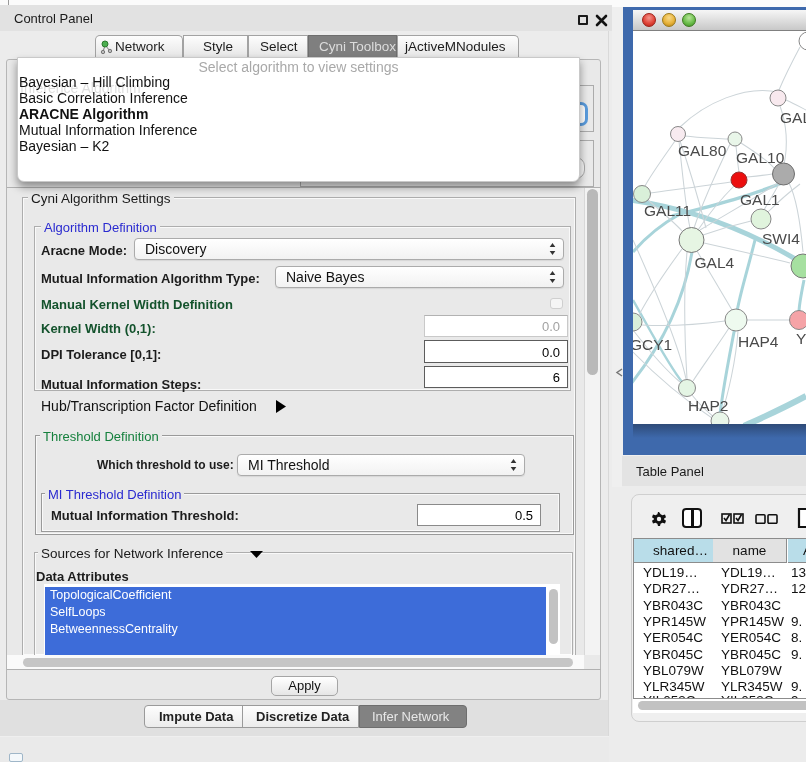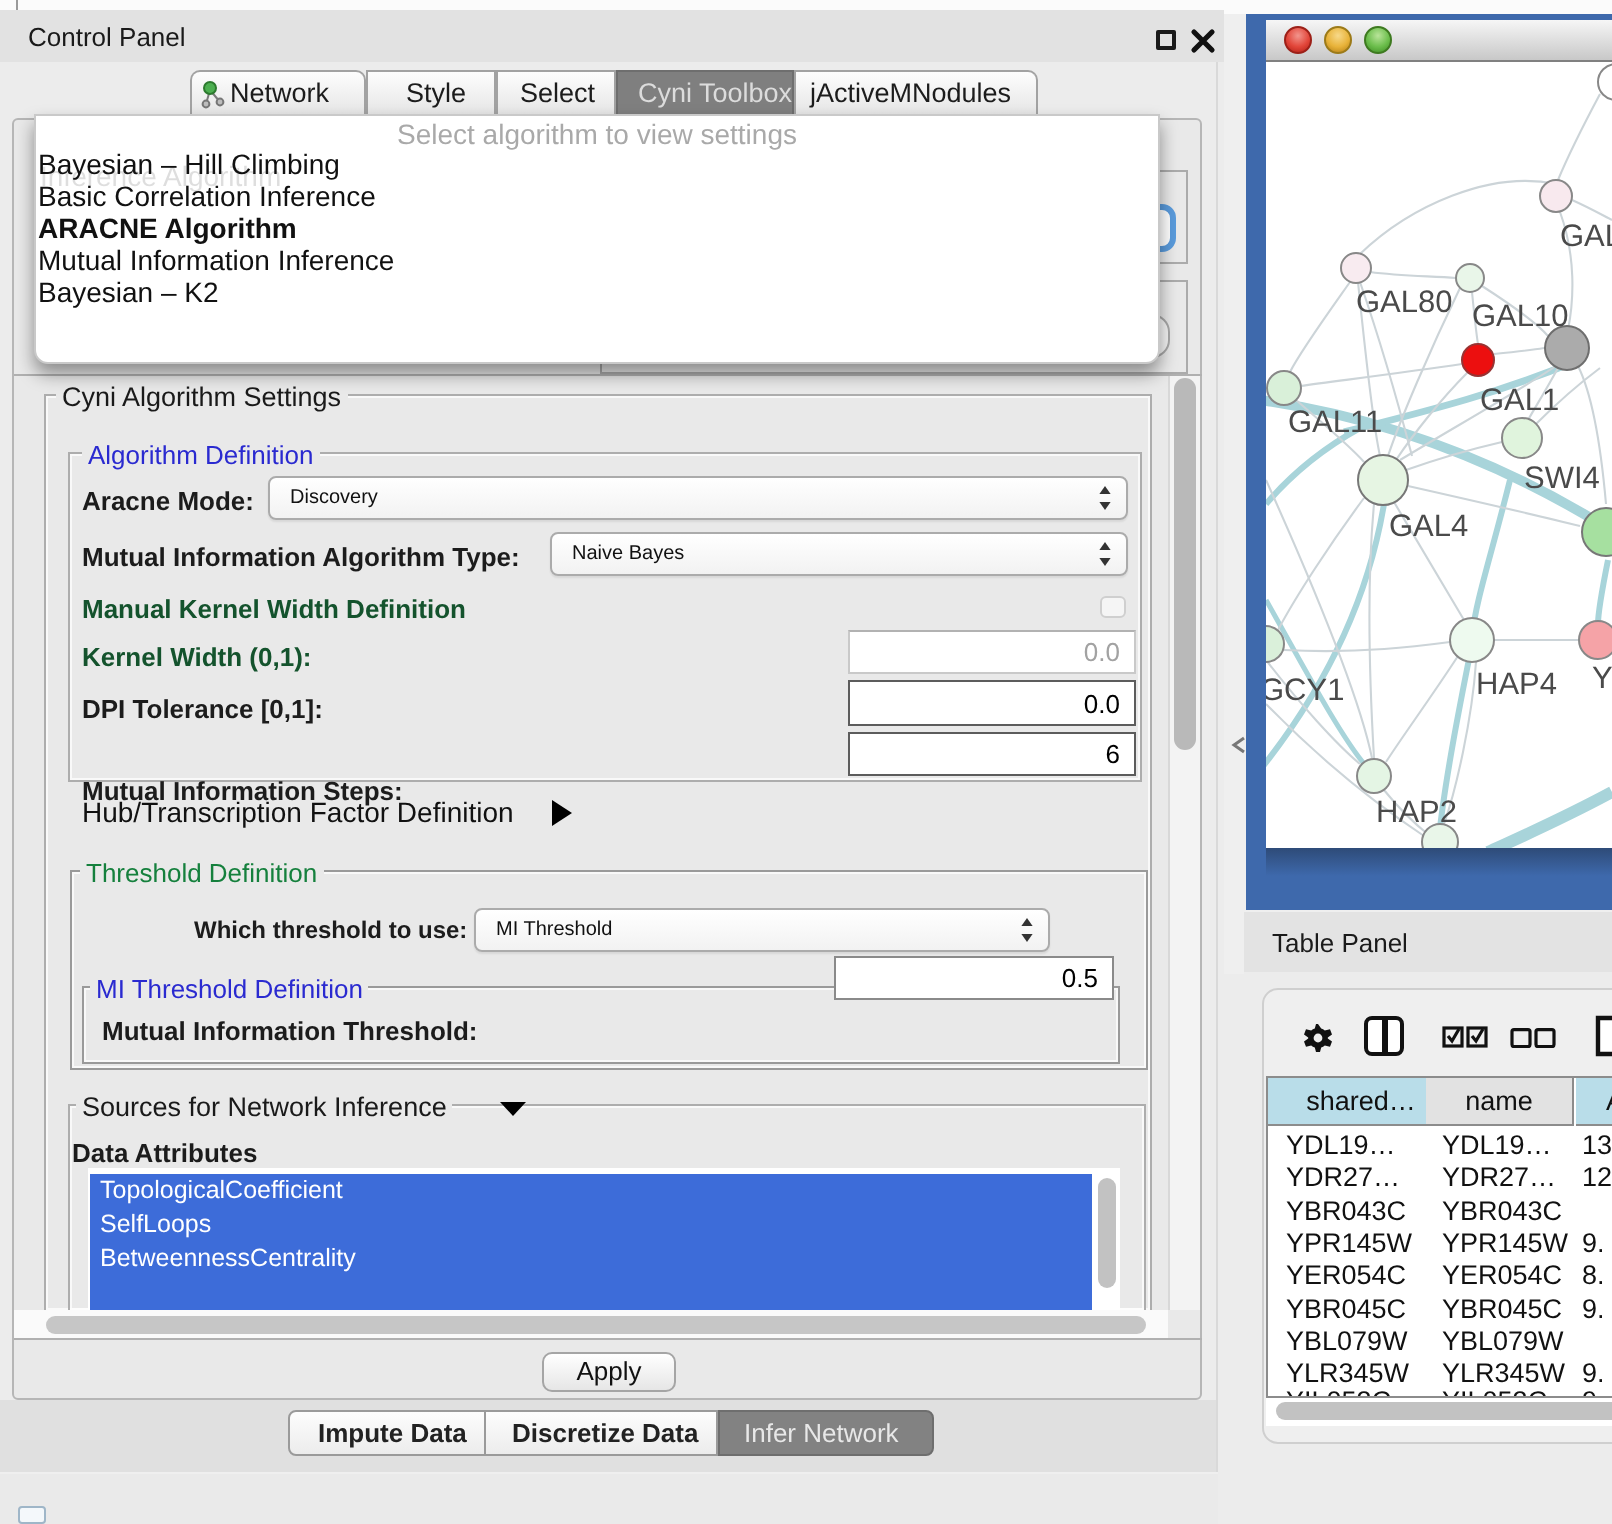--- a/index.html
+++ b/index.html
@@ -3,21 +3,21 @@
 <meta charset="utf-8">
 <style>
 * { margin:0; padding:0; box-sizing:border-box; }
 html,body { width:806px; height:762px; overflow:hidden; }
 body { font-family:"Liberation Sans", sans-serif; background:#EFEFEF; position:relative; }
 .abs { position:absolute; }
 .lbl { font-size:13px; font-weight:bold; color:#1c1c1c; white-space:nowrap; }
 .glbl { font-size:13px; font-weight:bold; color:#14532d; white-space:nowrap; }
 .combo { position:absolute; border:1px solid #ababab; border-radius:4px;
   background:linear-gradient(#ffffff,#f2f2f2); box-shadow:0 1px 1px rgba(0,0,0,0.08);
-  font-size:10px; color:#111; }
+  font-size:14px; color:#111; }
 .combo .ct { position:absolute; left:10px; top:50%; transform:translateY(-50%); white-space:nowrap; }
 .spin { position:absolute; right:7px; top:50%; transform:translateY(-50%); width:7px; height:14px; }
 .field { position:absolute; background:#fff; font-size:13px; text-align:right; }
 .fieldtxt { position:absolute; right:7px; top:50%; transform:translateY(-50%); }
 .gbox { position:absolute; border:1px solid #adadad; box-shadow:inset 0 0 0 1px rgba(255,255,255,0.7); }
 .gtitle { position:absolute; background:#e9e9e9; padding:0 3px; white-space:nowrap; }
 </style>
 </head>
 <body>
 
@@ -93,21 +93,21 @@
     <div class="glbl abs" style="left:41px;top:297px;">Manual Kernel Width Definition</div>
     <div class="abs" style="left:550px;top:298px;width:13px;height:11px;background:#f5f5f5;border:1.5px solid #cfcfcf;border-radius:3px;"></div>
     <div class="glbl abs" style="left:41px;top:321px;">Kernel Width (0,1):</div>
     <div class="field" style="left:424px;top:315px;width:144px;height:22px;border:1px solid #c9c9c9;border-top-color:#b2b2b2;">
         <span class="fieldtxt" style="color:#a2a2a2;">0.0</span>
       </div>
     <div class="lbl abs" style="left:41px;top:347px;">DPI Tolerance [0,1]:</div>
     <div class="field" style="left:424px;top:340px;width:144px;height:23px;border:1.5px solid #5c5c5c;">
         <span class="fieldtxt" style="color:#000;">0.0</span>
       </div>
-    <div class="lbl abs" style="left:41px;top:388px;">Mutual Information Steps:</div>
+    <div class="lbl abs" style="left:41px;top:377px;">Mutual Information Steps:</div>
     <div class="field" style="left:424px;top:366px;width:144px;height:22px;border:1.5px solid #5c5c5c;">
         <span class="fieldtxt" style="color:#000;">6</span>
       </div>
 
     <div class="abs" style="left:41px;top:398px;font-size:14px;color:#111;">Hub/Transcription Factor Definition</div>
     <svg class="abs" style="left:274px;top:399px;" width="14" height="15" viewBox="0 0 14 15">
         <path d="M2 1 L12 7.5 L2 14 Z" fill="#000"></path>
       </svg>
 
     <div class="gbox" style="left:35px;top:435px;width:539px;height:100px;border-color:#9a9a9a;"></div>
@@ -116,21 +116,21 @@
     <div class="combo" style="left:237px;top:454px;width:288px;height:22px;">
         <span class="ct">MI Threshold</span>
       <svg class="spin" viewBox="0 0 7 14">
           <path d="M3.5 1 L6.3 5 L0.7 5 Z" fill="#333"></path>
           <path d="M3.5 13 L6.3 9 L0.7 9 Z" fill="#333"></path>
         </svg>
       </div>
     <div class="gbox" style="left:41px;top:493px;width:519px;height:39px;border-color:#9a9a9a;"></div>
     <div class="gtitle" style="left:45px;top:487px;font-size:13px;color:#2a2ad0;">MI Threshold Definition</div>
     <div class="lbl abs" style="left:51px;top:508px;">Mutual Information Threshold:</div>
-    <div class="field" style="left:417px;top:478px;width:140px;height:22px;border:1.5px solid #8a8a8a;text-align:center;">
+    <div class="field" style="left:417px;top:504px;width:124px;height:22px;border:1.5px solid #8a8a8a;text-align:center;">
         <span class="fieldtxt" style="color:#000;">0.5</span>
       </div>
 
     <div class="gbox" style="left:34px;top:552px;width:539px;height:103px;border-bottom:none;"></div>
     <div class="gtitle" style="left:38px;top:546px;font-size:13.5px;color:#1a1a1a;">Sources for Network Inference</div>
     <svg class="abs" style="left:249px;top:550px;" width="15" height="9" viewBox="0 0 15 9">
         <path d="M1 1 L14 1 L7.5 8 Z" fill="#000"></path>
       </svg>
     <div class="lbl abs" style="left:36px;top:569px;font-size:13px;">Data Attributes</div>
     <div class="abs" style="left:44px;top:584px;width:516px;height:71px;background:#fff;"></div>

